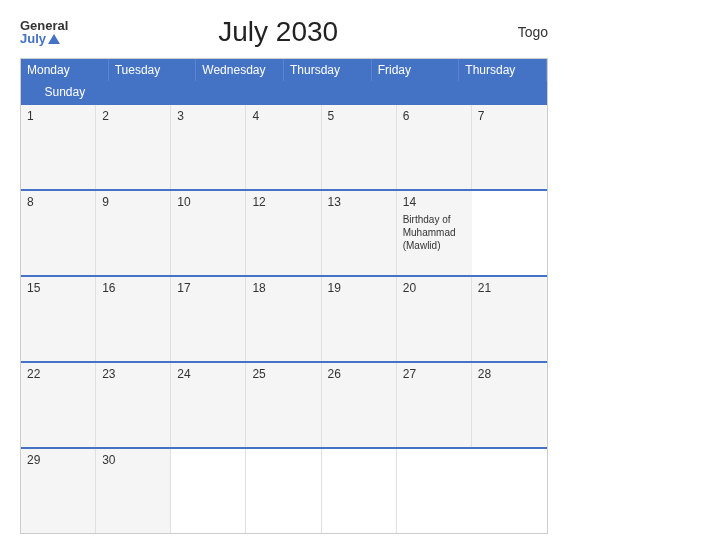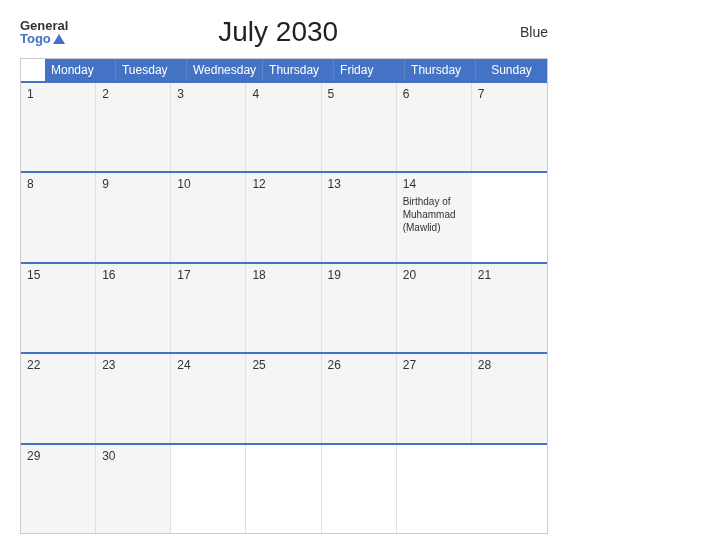--- a/index.html
+++ b/index.html
@@ -63,23 +63,22 @@
       text-align: right;
     }
     .calendar {
       border: 1px solid #ccc;
       flex: 1;
       display: flex;
       flex-direction: column;
     }
     .cal-header {
       display: grid;
-      grid-template-columns: repeat(7, 1fr);
+      grid-template-columns: repeat(6, 1fr);
       background: #4472c4;
-      margin-left: 24px;
     }
     .cal-header-cell {
       color: #fff;
       font-size: 12px;
       padding: 4px 6px;
       border-right: 1px solid #5a84cc;
       font-weight: normal;
     }
     .cal-header-cell:last-child {
       border-right: none;
@@ -126,26 +125,26 @@
     }
   </style>
 </head>
 <body>
 
 <div class="page">
   <div class="header">
     <div class="logo">
       <span class="logo-general">General</span>
       <span style="display:flex;align-items:center;">
-        <span class="logo-blue">Togo</span>
+        <span class="logo-blue">July</span>
         <span class="logo-triangle"></span>
       </span>
     </div>
     <div class="title">July 2030</div>
-    <div class="country">Blue</div>
+    <div class="country">Togo</div>
   </div>
 
   <div class="calendar">
     <div class="cal-header">
       <div class="cal-header-cell">Monday</div>
       <div class="cal-header-cell">Tuesday</div>
       <div class="cal-header-cell">Wednesday</div>
       <div class="cal-header-cell">Thursday</div>
       <div class="cal-header-cell">Friday</div>
       <div class="cal-header-cell">Thursday</div>

